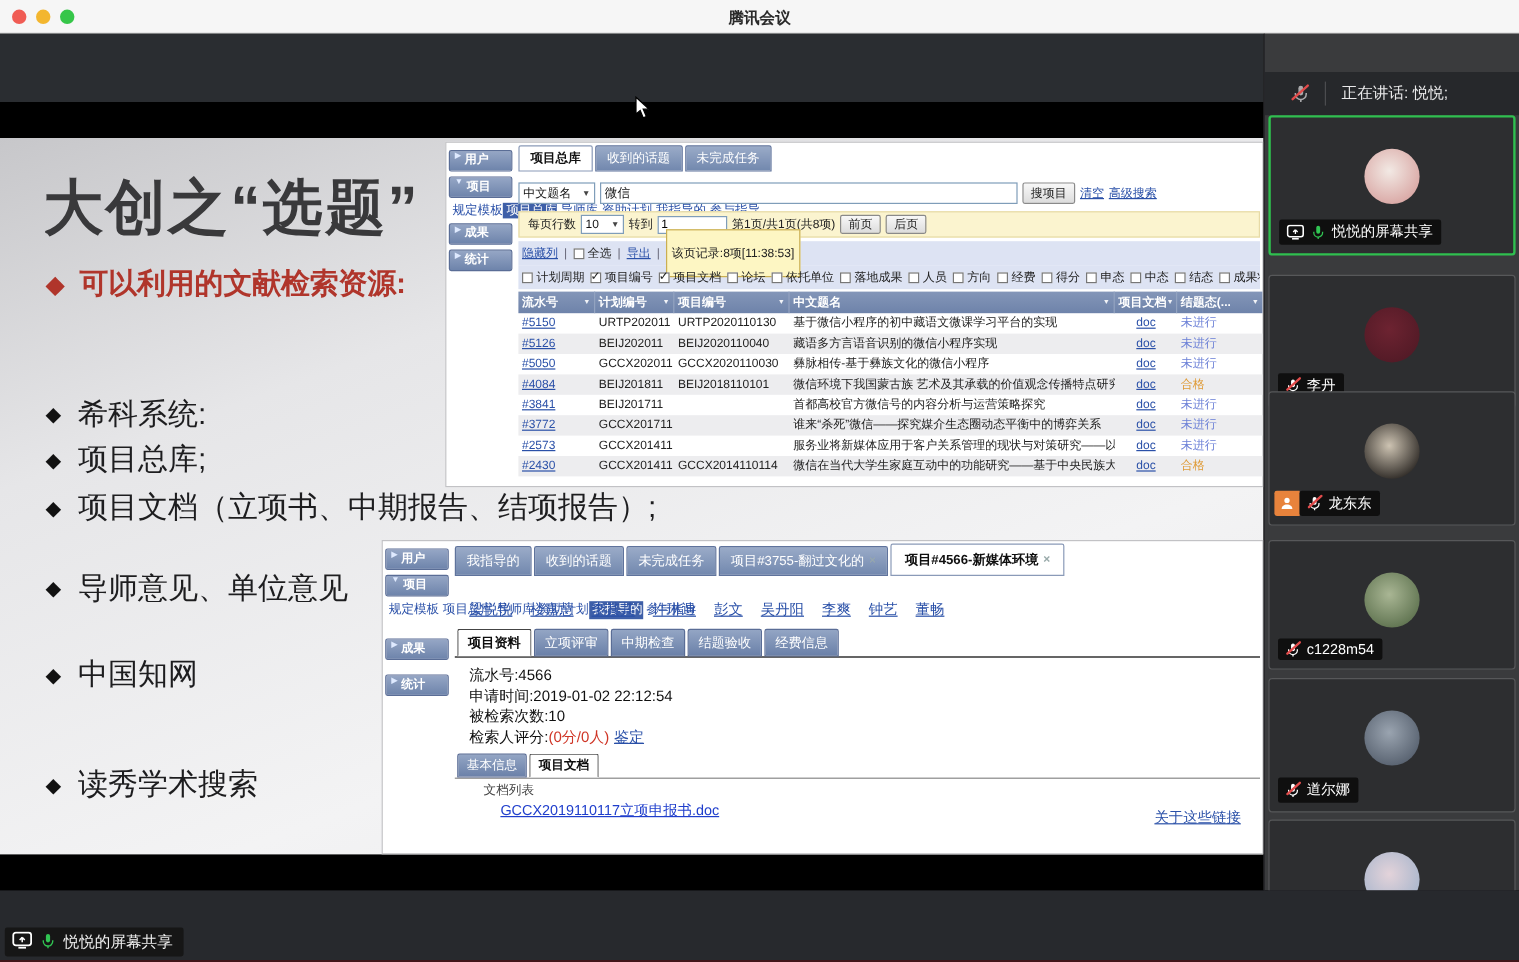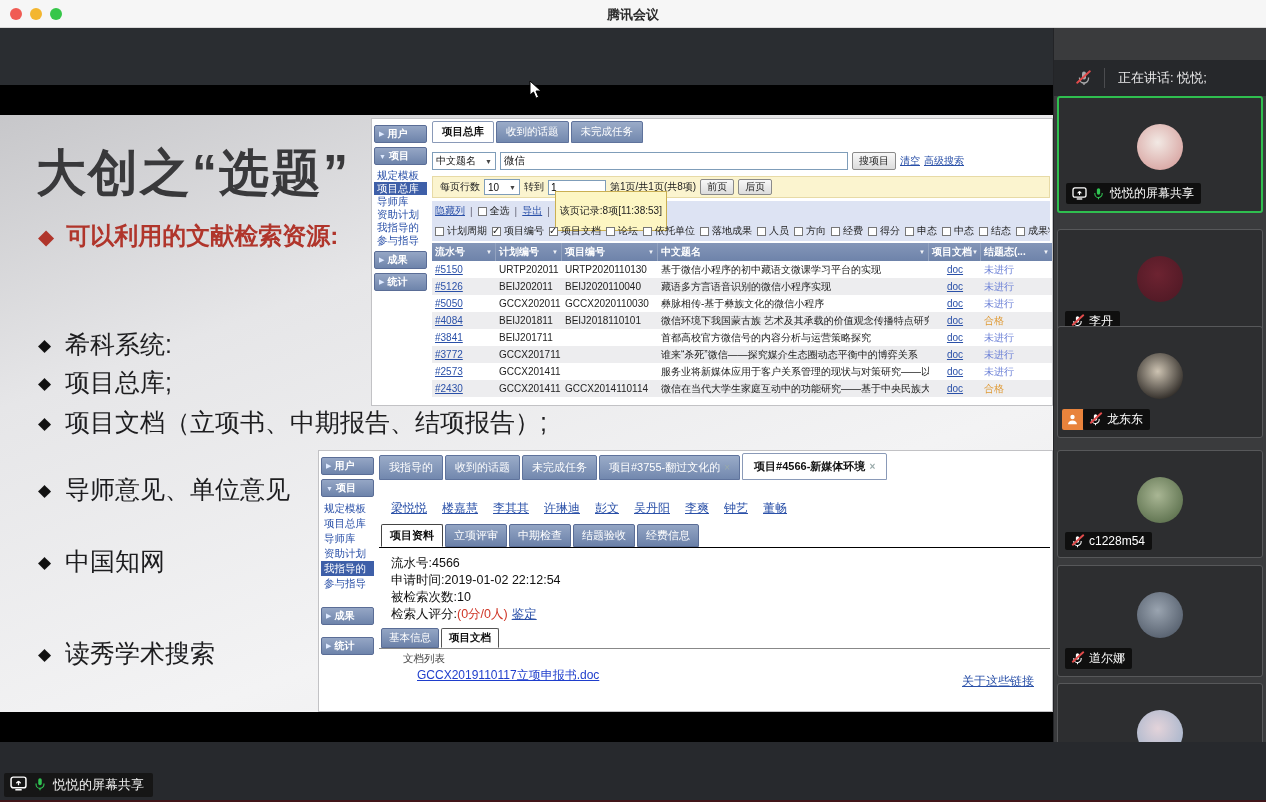--- a/index.html
+++ b/index.html
@@ -35,25 +35,25 @@
   .bullet .dia { font-size:17px; margin-right:14px; position:relative; top:-2px; color:#111; }
   div.bullet:nth-of-type(1){ top:213px; } div.bullet:nth-of-type(2){ top:251px; }
   div.bullet:nth-of-type(3){ top:291px; } div.bullet:nth-of-type(4){ top:330px;margin-top:28px; }
   div.bullet:nth-of-type(5){ top:430px; } div.bullet:nth-of-type(6){ top:522px; }
 
   
   .shot { position:absolute; background:#fff; border:1px solid #c2c2c5; display:flex; }
   .shot1 { left:371px; top:3px; width:682px; height:288px; }
   .shot2 { left:318px; top:335px; width:735px; height:262px; }
   .snav { width:57px; flex:0 0 57px; padding:6px 2px 0 2px; }
-  .sbtn { height:18px; display:flex; align-items:center; gap:3px; padding-left:4px; margin-bottom:4px;
+  .sbtn { height:18px; display:flex; align-items:flex-start; gap:3px; padding-left:4px; margin-bottom:4px;
     background:linear-gradient(#95a6c5,#6e84ab); border:1px solid #5a6d96; border-radius:2px;
     color:#fff; font-size:10px; font-weight:700; cursor:default; }
   .sbtn .arr { font-size:7px; color:#dfeaff; }
-  .slinks { display:flex; flex-direction:column; margin:2px 0 4px 0; }
+  .slinks { display:flex; flex-direction:row; margin:2px 0 4px 0; }
   .slink { font-size:10.5px; color:#2a50a8; line-height:13px; padding-left:3px; white-space:nowrap; }
   .slink.active { background:#3e5fa8; color:#fff; }
   .shot2 .slinks .slink { line-height:15px; }
   .shot2 .snav .gap1 { height:12px; } .shot2 .snav .gap2 { height:8px; }
   .scontent { flex:1; position:relative; padding:2px 2px 0 3px; overflow:hidden; }
 
   .tabs { display:flex; align-items:flex-end; gap:2px; }
   .tab { display:inline-flex; align-items:center; gap:4px; padding:3px 9px; font-size:10.5px;
     color:#fff; background:linear-gradient(#9aabc8,#7288ae); border:1px solid #5f739c;
     border-radius:2px 2px 0 0; white-space:nowrap; }

